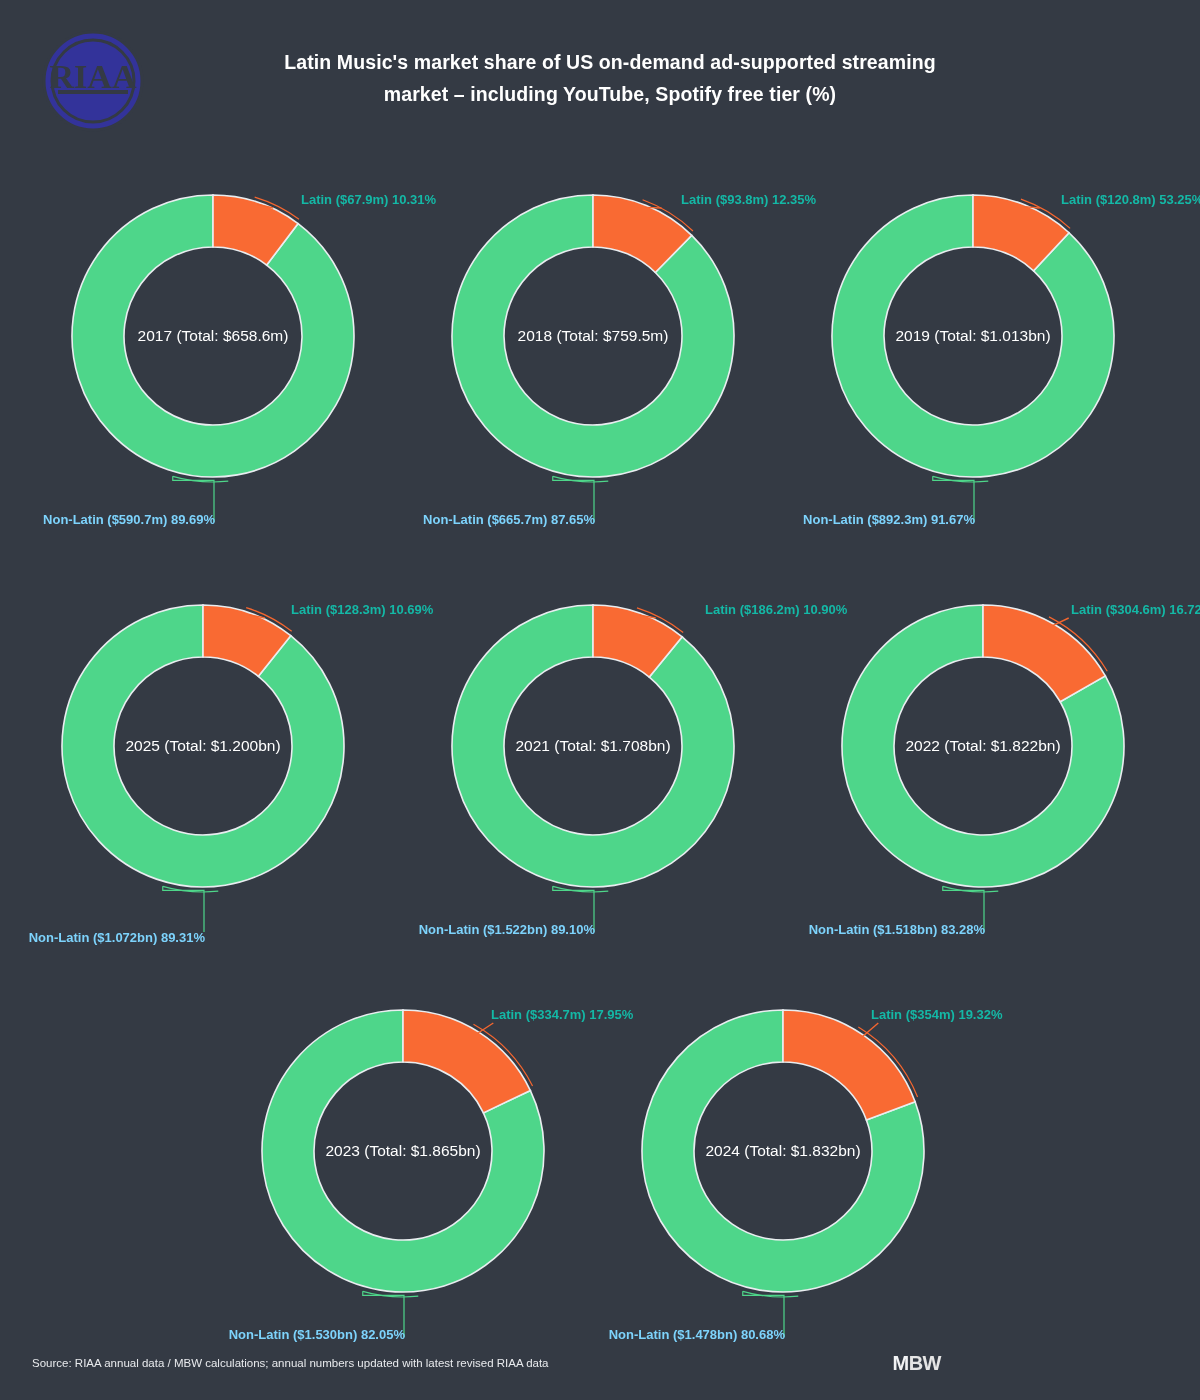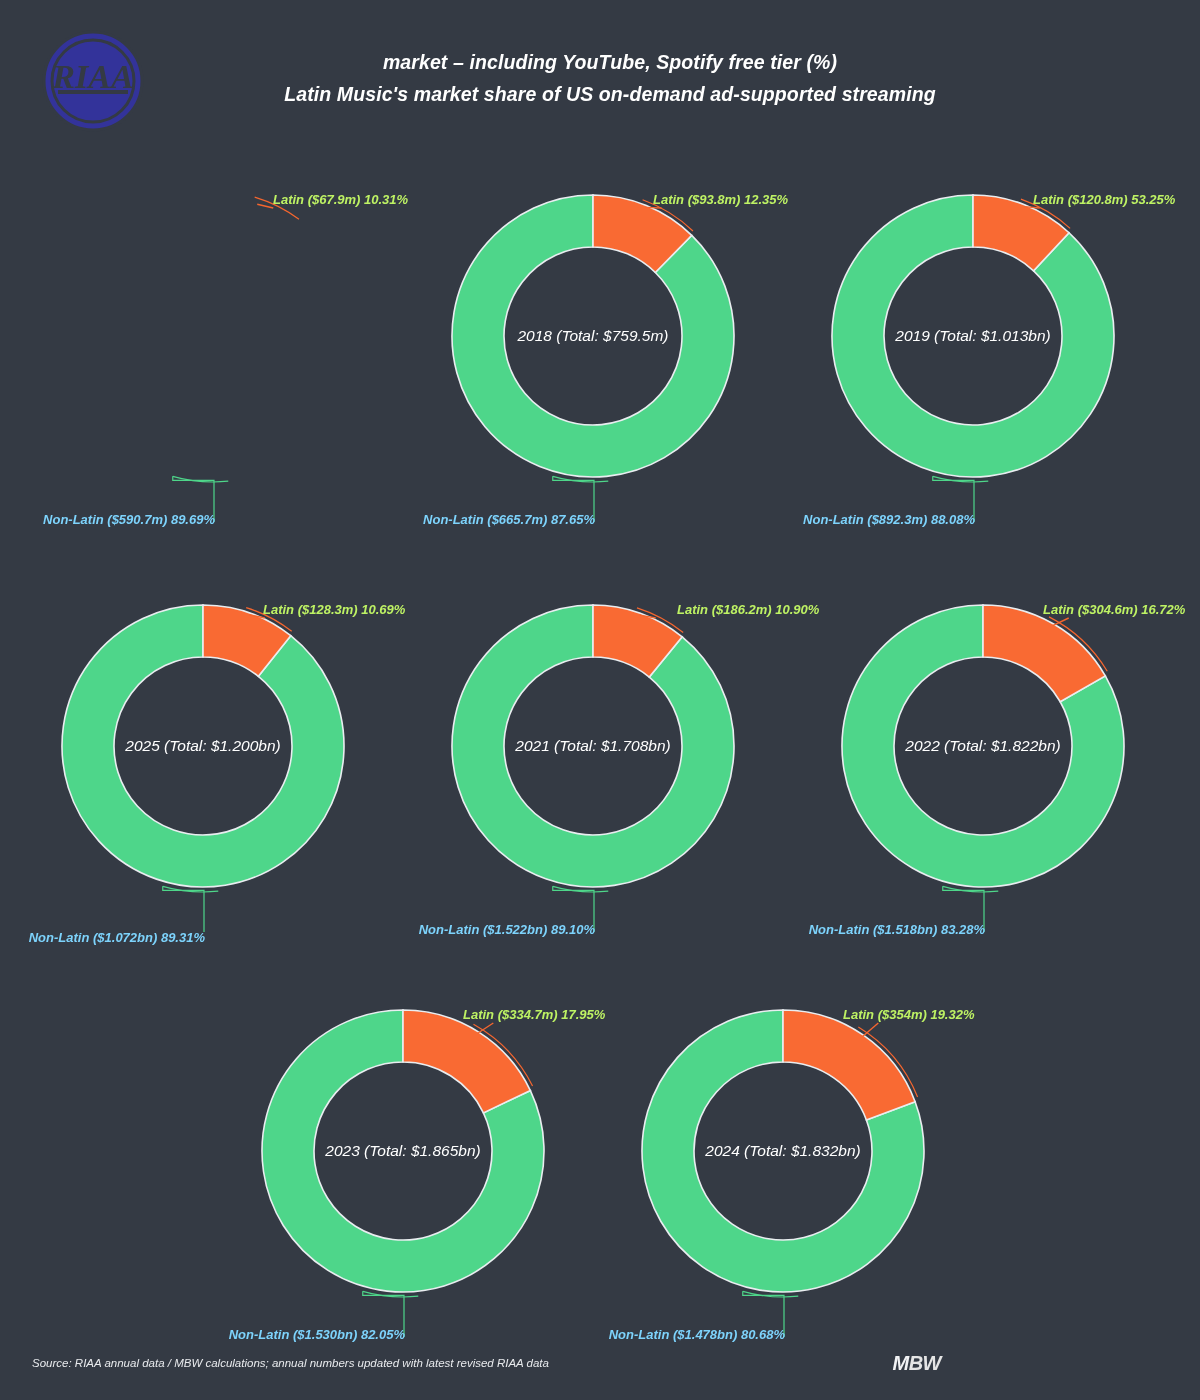--- a/index.html
+++ b/index.html
@@ -3,21 +3,21 @@
 <meta charset="utf-8">
 <style>
   html,body{margin:0;padding:0;}
   body{
     width:1200px;height:1400px;
     background:#343a44;
     font-family:"Liberation Sans", sans-serif;
     overflow:hidden;
     position:relative;
   }
-  #stage{position:relative;width:969px;height:1400px;font-style:italic;}
+  #stage{position:relative;width:969px;height:1400px;}
 
   
   .riaa-logo{
     position:absolute;left:38px;top:26px;width:110px;height:110px;
   }
   .chart-title{
     position:absolute;left:200px;top:46px;width:820px;
     text-align:center;color:#ffffff;
     font-size:19.5px;font-weight:bold;line-height:32px;
     letter-spacing:0.1px;
@@ -32,21 +32,21 @@
 
   .center-label{
     position:absolute;left:0;top:0;width:292px;height:292px;
     display:flex;align-items:center;justify-content:center;
     color:#ffffff;font-size:15.5px;pointer-events:none;
   }
 
   .lbl{
     position:absolute;white-space:nowrap;font-size:13px;font-weight:bold;
   }
-  .lbl-latin{color:#bef264;}
+  .lbl-latin{color:#14b8a6;margin-left:28px;}
   .lbl-nonlatin{color:#7dd3fc;}
 
   .leader{position:absolute;overflow:visible;}
 
   
   .source-note{
     position:absolute;left:32px;top:1357px;
     color:#e8eaed;font-size:11.5px;
   }
   .mbw-logo{
@@ -65,26 +65,35 @@
     <svg viewBox="0 0 110 110" width="110" height="110">
       <circle cx="55" cy="55" r="49" fill="#33339a"></circle>
       <circle cx="55" cy="55" r="49" fill="none" stroke="#343a44" stroke-width="3"></circle>
       <circle cx="55" cy="55" r="41" fill="none" stroke="#343a44" stroke-width="3"></circle>
       <rect x="20" y="64" width="70" height="4" fill="#343a44"></rect>
       <text x="55" y="62" font-family="'Liberation Serif', serif" font-size="34" font-weight="bold" fill="#343a44" text-anchor="middle" letter-spacing="0">RIAA</text>
     </svg>
   </div>
 
   <div class="chart-title">
+    <span class="line">Latin Music's market share of US on-demand ad-supported streaming</span>
     <span class="line">market – including YouTube, Spotify free tier (%)</span>
-    <span class="line">Latin Music's market share of US on-demand ad-supported streaming</span>
   </div>
 
   <div id="donuts">
       <div class="donut-cell" style="left: 23px; top: 190px;">
+        <div class="donut-wrap">
+          <svg class="donut-svg" viewBox="0 0 292 292">
+            <path d="M 231.08372752583534 33.56442151031817 A 141 141 0 1 1 145.99999999999997 5
+          L 145.99999999999997 57 A 89 89 0 1 0 199.70533155886062 75.0300249249526 Z" fill="#4ed68a" stroke="#e9edf0" stroke-width="1.6"></path>
+            <path d="M 146 5 A 141 141 0 0 1 231.08372752583534 33.56442151031817
+          L 199.70533155886062 75.0300249249526 A 89 89 0 0 0 146 57 Z" fill="#f96a33" stroke="#e9edf0" stroke-width="1.6"></path>
+          </svg>
+          <div class="center-label">2017 (Total: $658.6m)</div>
+        </div>
         <svg class="leader" width="380" height="420" viewBox="0 0 380 420" style="left: 0px; top: 0px;">
           <path d="M 234.23876176563073 14.227726901886655 L 250.23876176563073 18 L 250.23876176563073 18" stroke="#f4662f" stroke-width="1.4" fill="none"></path>
           <path d="M 231.67260812031384 7.11733825833133 A 145 145 0 0 1 275.9921165145148 29.25088481125816" stroke="#f4662f" stroke-width="1.2" fill="none"></path>
           <path d="M 149.75694605071814 286.3442076069946 A 146 146 0 0 0 205.2611556370774 291.20019672376793" stroke="#4ed68a" stroke-width="1.2" fill="none"></path>
           <path d="M 149.75694605071814 286.3442076069946 L 149.75694605071814 290.3442076069946 L 191 290.3442076069946 L 191 332" stroke="#4ed68a" stroke-width="1.2" fill="none"></path>
         </svg>
         <div class="lbl lbl-latin" style="left: 250px; top: 2px;">Latin ($67.9m) 10.31%</div>
         <div class="lbl lbl-nonlatin" style="right: 188px; top: 322px;">Non-Latin ($590.7m) 89.69%</div>
       </div>
       <div class="donut-cell" style="left: 403px; top: 190px;">
@@ -116,21 +125,21 @@
           </svg>
           <div class="center-label">2019 (Total: $1.013bn)</div>
         </div>
         <svg class="leader" width="380" height="420" viewBox="0 0 380 420" style="left: 0px; top: 0px;">
           <path d="M 240.84433869622123 16.632874258782635 L 256.84433869622126 18 L 256.84433869622126 18" stroke="#f4662f" stroke-width="1.4" fill="none"></path>
           <path d="M 237.94942658439078 9.15756326991206 A 145 145 0 0 1 287.12500146776114 38.33508422012585" stroke="#f4662f" stroke-width="1.2" fill="none"></path>
           <path d="M 149.75694605071814 286.3442076069946 A 146 146 0 0 0 205.2611556370774 291.20019672376793" stroke="#4ed68a" stroke-width="1.2" fill="none"></path>
           <path d="M 149.75694605071814 286.3442076069946 L 149.75694605071814 290.3442076069946 L 191 290.3442076069946 L 191 332" stroke="#4ed68a" stroke-width="1.2" fill="none"></path>
         </svg>
         <div class="lbl lbl-latin" style="left: 250px; top: 2px;">Latin ($120.8m) 53.25%</div>
-        <div class="lbl lbl-nonlatin" style="right: 188px; top: 322px;">Non-Latin ($892.3m) 88.08%</div>
+        <div class="lbl lbl-nonlatin" style="right: 188px; top: 322px;">Non-Latin ($892.3m) 91.67%</div>
       </div>
       <div class="donut-cell" style="left: 13px; top: 600px;">
         <div class="donut-wrap">
           <svg class="donut-svg" viewBox="0 0 292 292">
             <path d="M 233.74374543889712 35.627742904505126 A 141 141 0 1 1 145.99999999999997 5
           L 145.99999999999997 57 A 89 89 0 1 0 201.38434995788543 76.33240509575145 Z" fill="#4ed68a" stroke="#e9edf0" stroke-width="1.6"></path>
             <path d="M 146 5 A 141 141 0 0 1 233.74374543889712 35.627742904505126
           L 201.38434995788543 76.33240509575145 A 89 89 0 0 0 146 57 Z" fill="#f96a33" stroke="#e9edf0" stroke-width="1.6"></path>
           </svg>
           <div class="center-label">2025 (Total: $1.200bn)</div>

